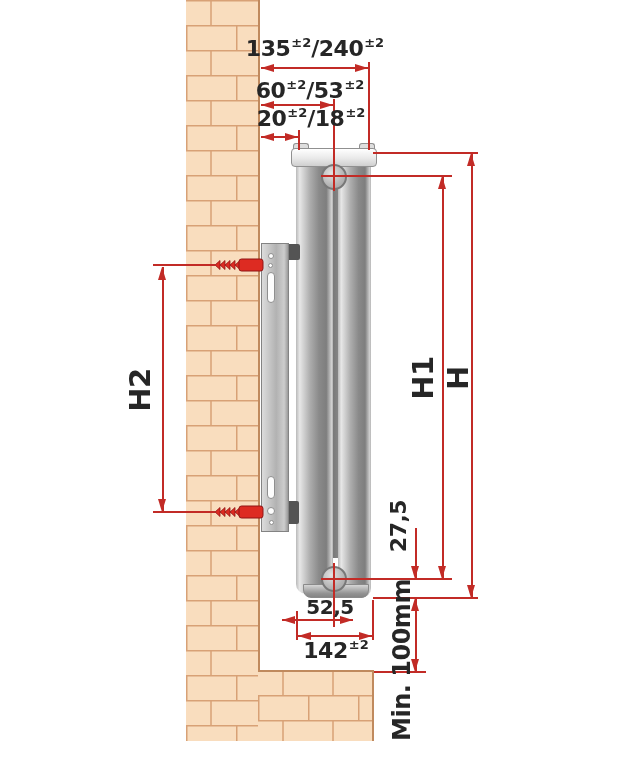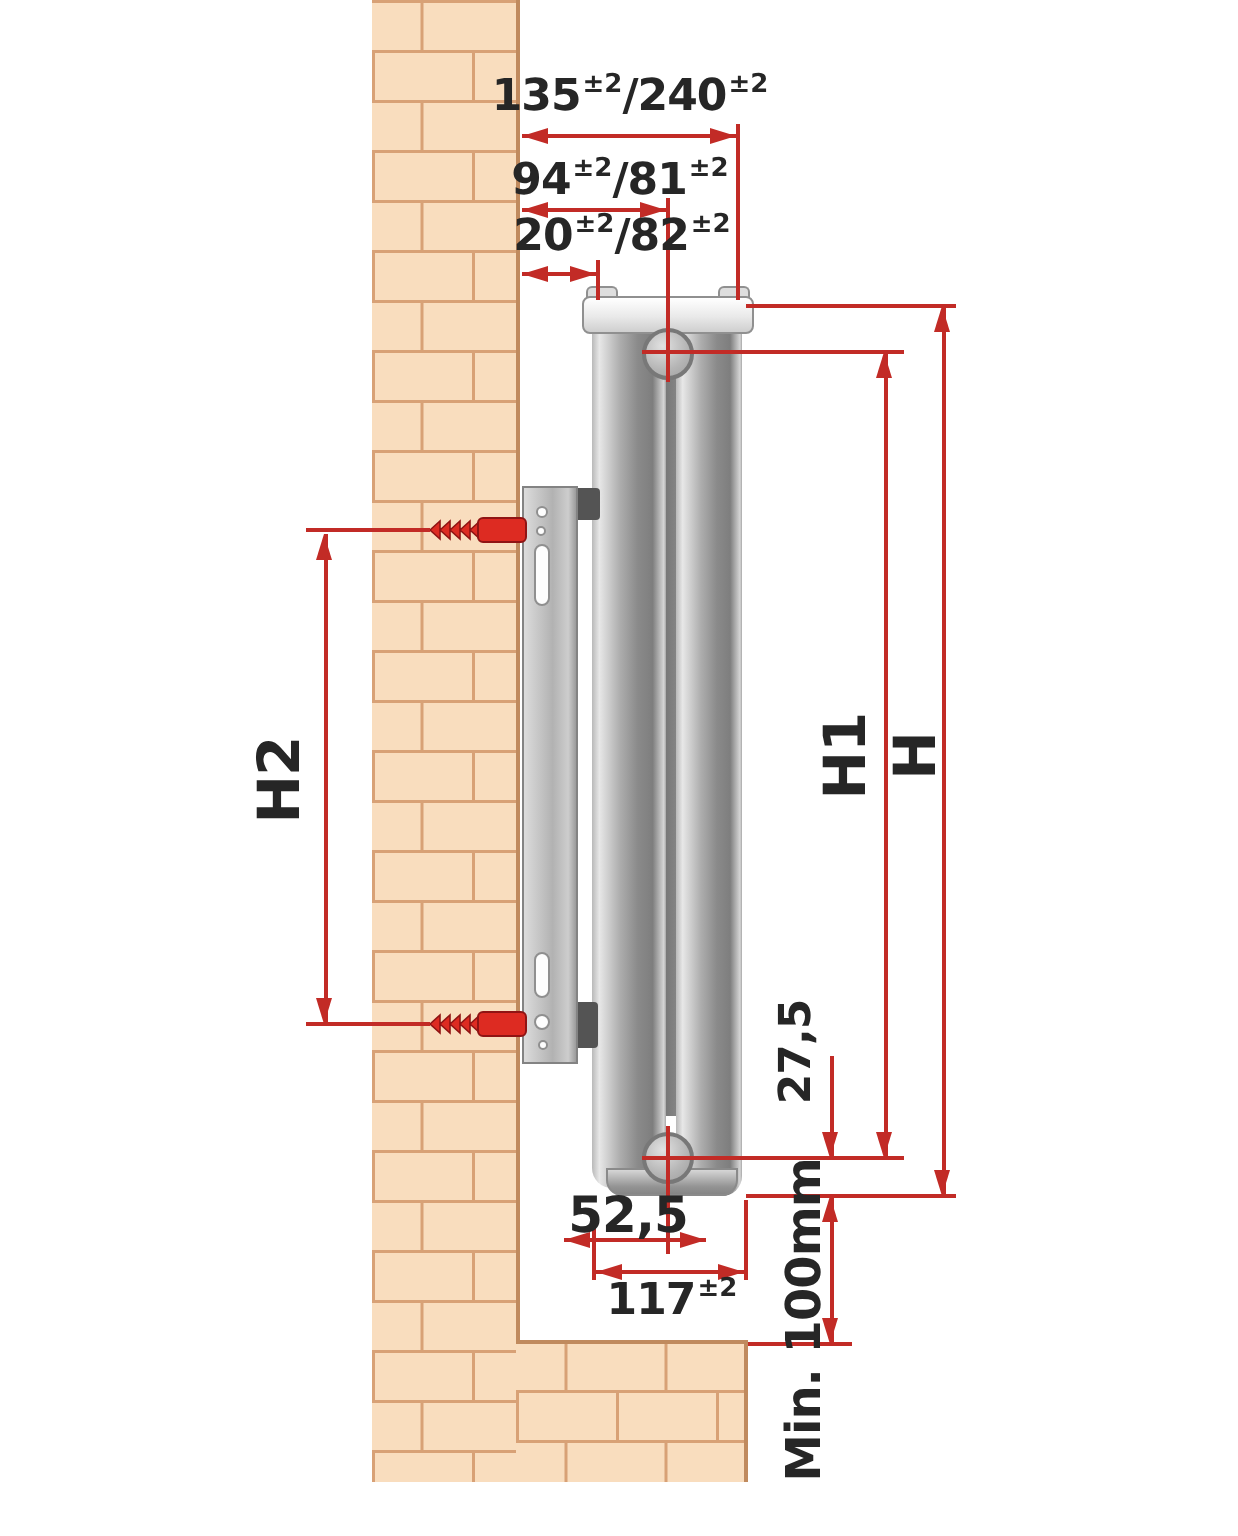--- a/index.html
+++ b/index.html
@@ -133,38 +133,38 @@
   <div class="arr aD" style="left:410.5px;top:659px;"></div>
 
   <div class="lbl" style="left:258px;top:37px;width:114px;height:24px;font-size:22px;">
     <span>135</span>
       <sup class="tol">±2</sup>
       <span>/</span>
       <span>240</span>
       <sup class="tol">±2</sup>
   </div>
   <div class="lbl" style="left:258px;top:79px;width:104px;height:24px;font-size:22px;">
-    <span>94</span>
+    <span>60</span>
       <sup class="tol">±2</sup>
       <span>/</span>
-      <span>81</span>
+      <span>53</span>
       <sup class="tol">±2</sup>
   </div>
   <div class="lbl" style="left:258px;top:107px;width:106px;height:24px;font-size:22px;">
     <span>20</span>
       <sup class="tol">±2</sup>
       <span>/</span>
-      <span>82</span>
+      <span>18</span>
       <sup class="tol">±2</sup>
   </div>
 
-  <div class="lbl" style="left:288px;top:596px;width:52px;height:22px;font-size:25px;">52,5</div>
+  <div class="lbl" style="left:304px;top:596px;width:52px;height:22px;font-size:20px;">52,5</div>
 
   <div class="lbl" style="left:296px;top:638px;width:80px;height:26px;font-size:22px;">
-    <span>117</span>
+    <span>142</span>
       <sup class="tol">±2</sup>
   </div>
 
   <div class="lbl vlbl" style="left:399px;top:526px;font-size:22px;">27,5</div>
   <div class="lbl vlbl" style="left:402px;top:660px;font-size:24px;">Min. 100mm</div>
   <div class="lbl vlbl" style="left:140px;top:390px;font-size:29px;">H2</div>
   <div class="lbl vlbl" style="left:423px;top:378px;font-size:29px;">H1</div>
   <div class="lbl vlbl" style="left:458px;top:378px;font-size:29px;">H</div>
 
 </div>

